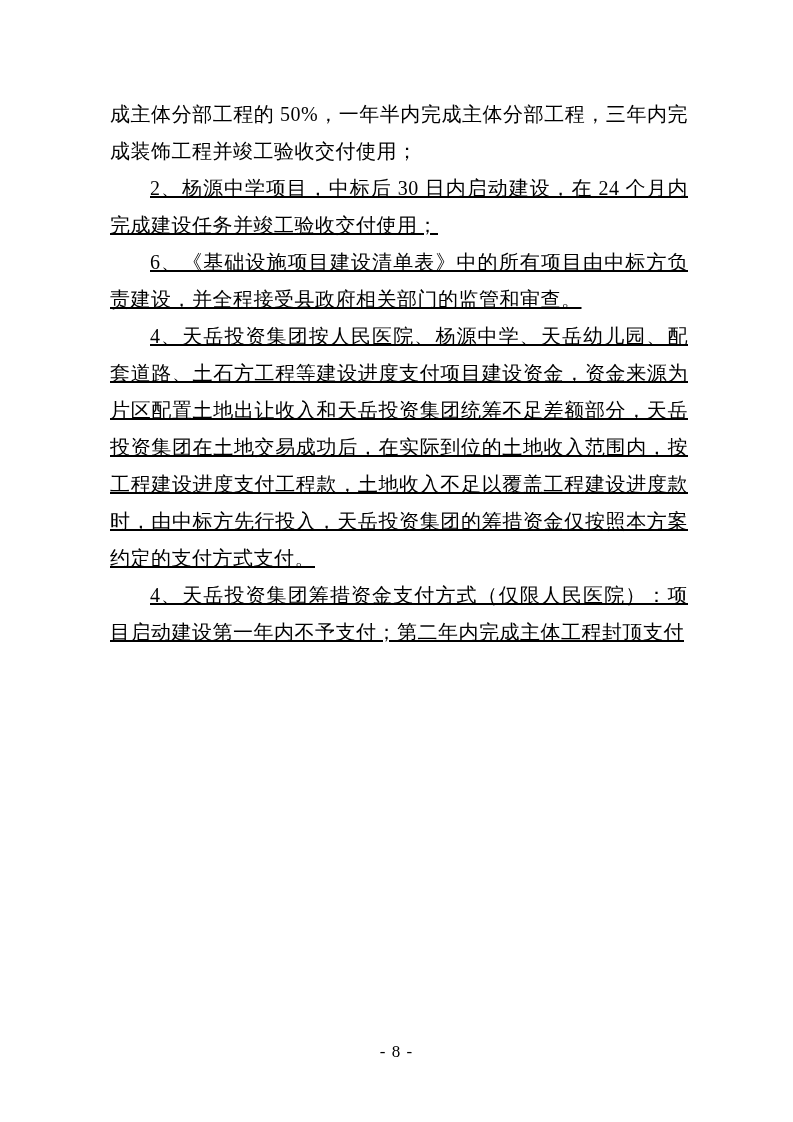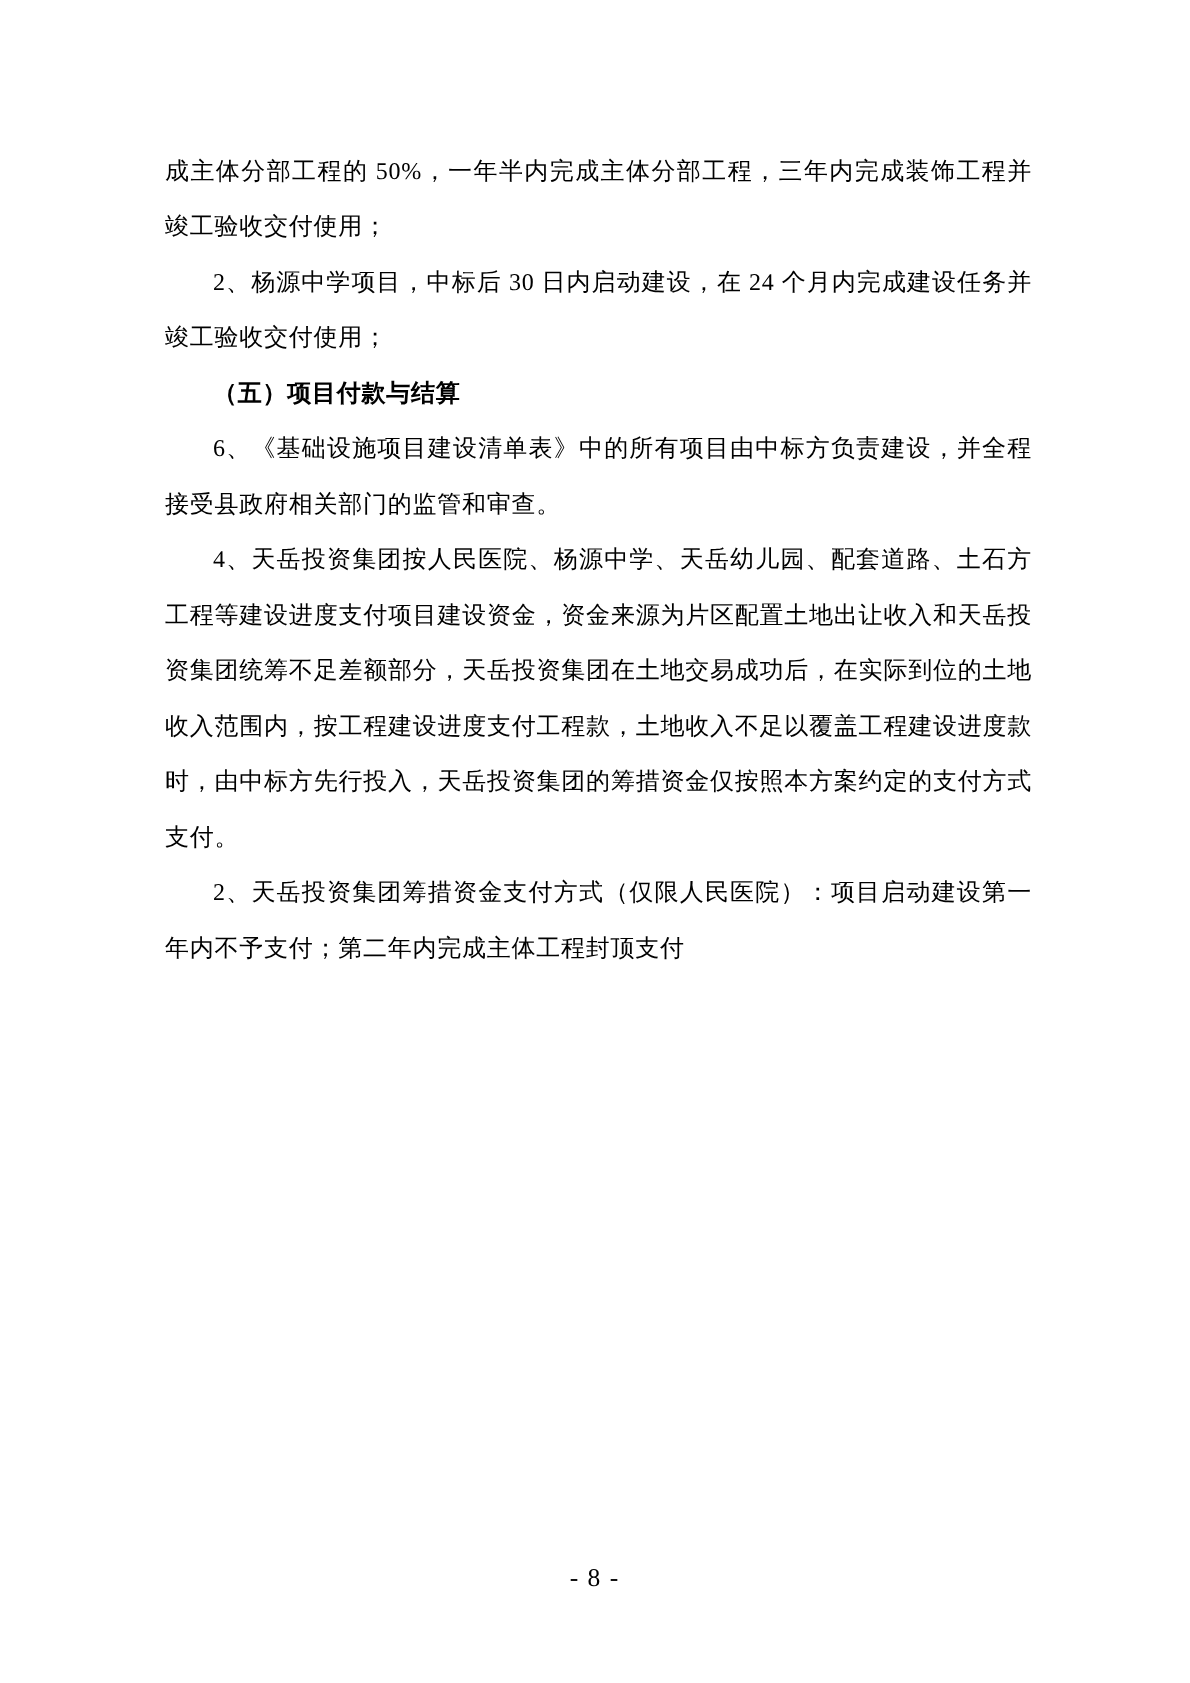--- a/index.html
+++ b/index.html
@@ -18,28 +18,29 @@
   }
   .doc-body {
     position: absolute;
     top: 96px;
     left: 110px;
     width: 578px;
   }
   .para {
     margin: 0;
     padding: 0;
-    font-size: 16px;
+    font-size: 20px;
     line-height: 37px;
     text-align: justify;
     letter-spacing: 0.5px;
     word-break: break-all;
   }
   .para.indent {
     text-indent: 2em;
+    text-decoration: underline;
   }
   .para.bold {
     font-weight: bold;
   }
   .footer {
     position: absolute;
     top: 1042px;
     left: 0;
     width: 100%;
     text-align: center;
@@ -50,21 +51,20 @@
     color: #000000;
   }
 </style>
 </head>
 <body>
 
 <div class="page">
   <div class="doc-body">
       <p class="para">成主体分部工程的 50%，一年半内完成主体分部工程，三年内完成装饰工程并竣工验收交付使用；</p>
       <p class="para indent">2、杨源中学项目，中标后 30 日内启动建设，在 24 个月内完成建设任务并竣工验收交付使用；</p>
-      <p class="para indent bold">（五）项目付款与结算</p>
       <p class="para indent">6、《基础设施项目建设清单表》中的所有项目由中标方负责建设，并全程接受县政府相关部门的监管和审查。</p>
       <p class="para indent">4、天岳投资集团按人民医院、杨源中学、天岳幼儿园、配套道路、土石方工程等建设进度支付项目建设资金，资金来源为片区配置土地出让收入和天岳投资集团统筹不足差额部分，天岳投资集团在土地交易成功后，在实际到位的土地收入范围内，按工程建设进度支付工程款，土地收入不足以覆盖工程建设进度款时，由中标方先行投入，天岳投资集团的筹措资金仅按照本方案约定的支付方式支付。</p>
-      <p class="para indent">2、天岳投资集团筹措资金支付方式（仅限人民医院）：项目启动建设第一年内不予支付；第二年内完成主体工程封顶支付</p>
+      <p class="para indent">4、天岳投资集团筹措资金支付方式（仅限人民医院）：项目启动建设第一年内不予支付；第二年内完成主体工程封顶支付</p>
     </div>
   <div class="footer">
     <span class="page-number">- 8 -</span>
   </div>
 </div>
 
 </body></html>

